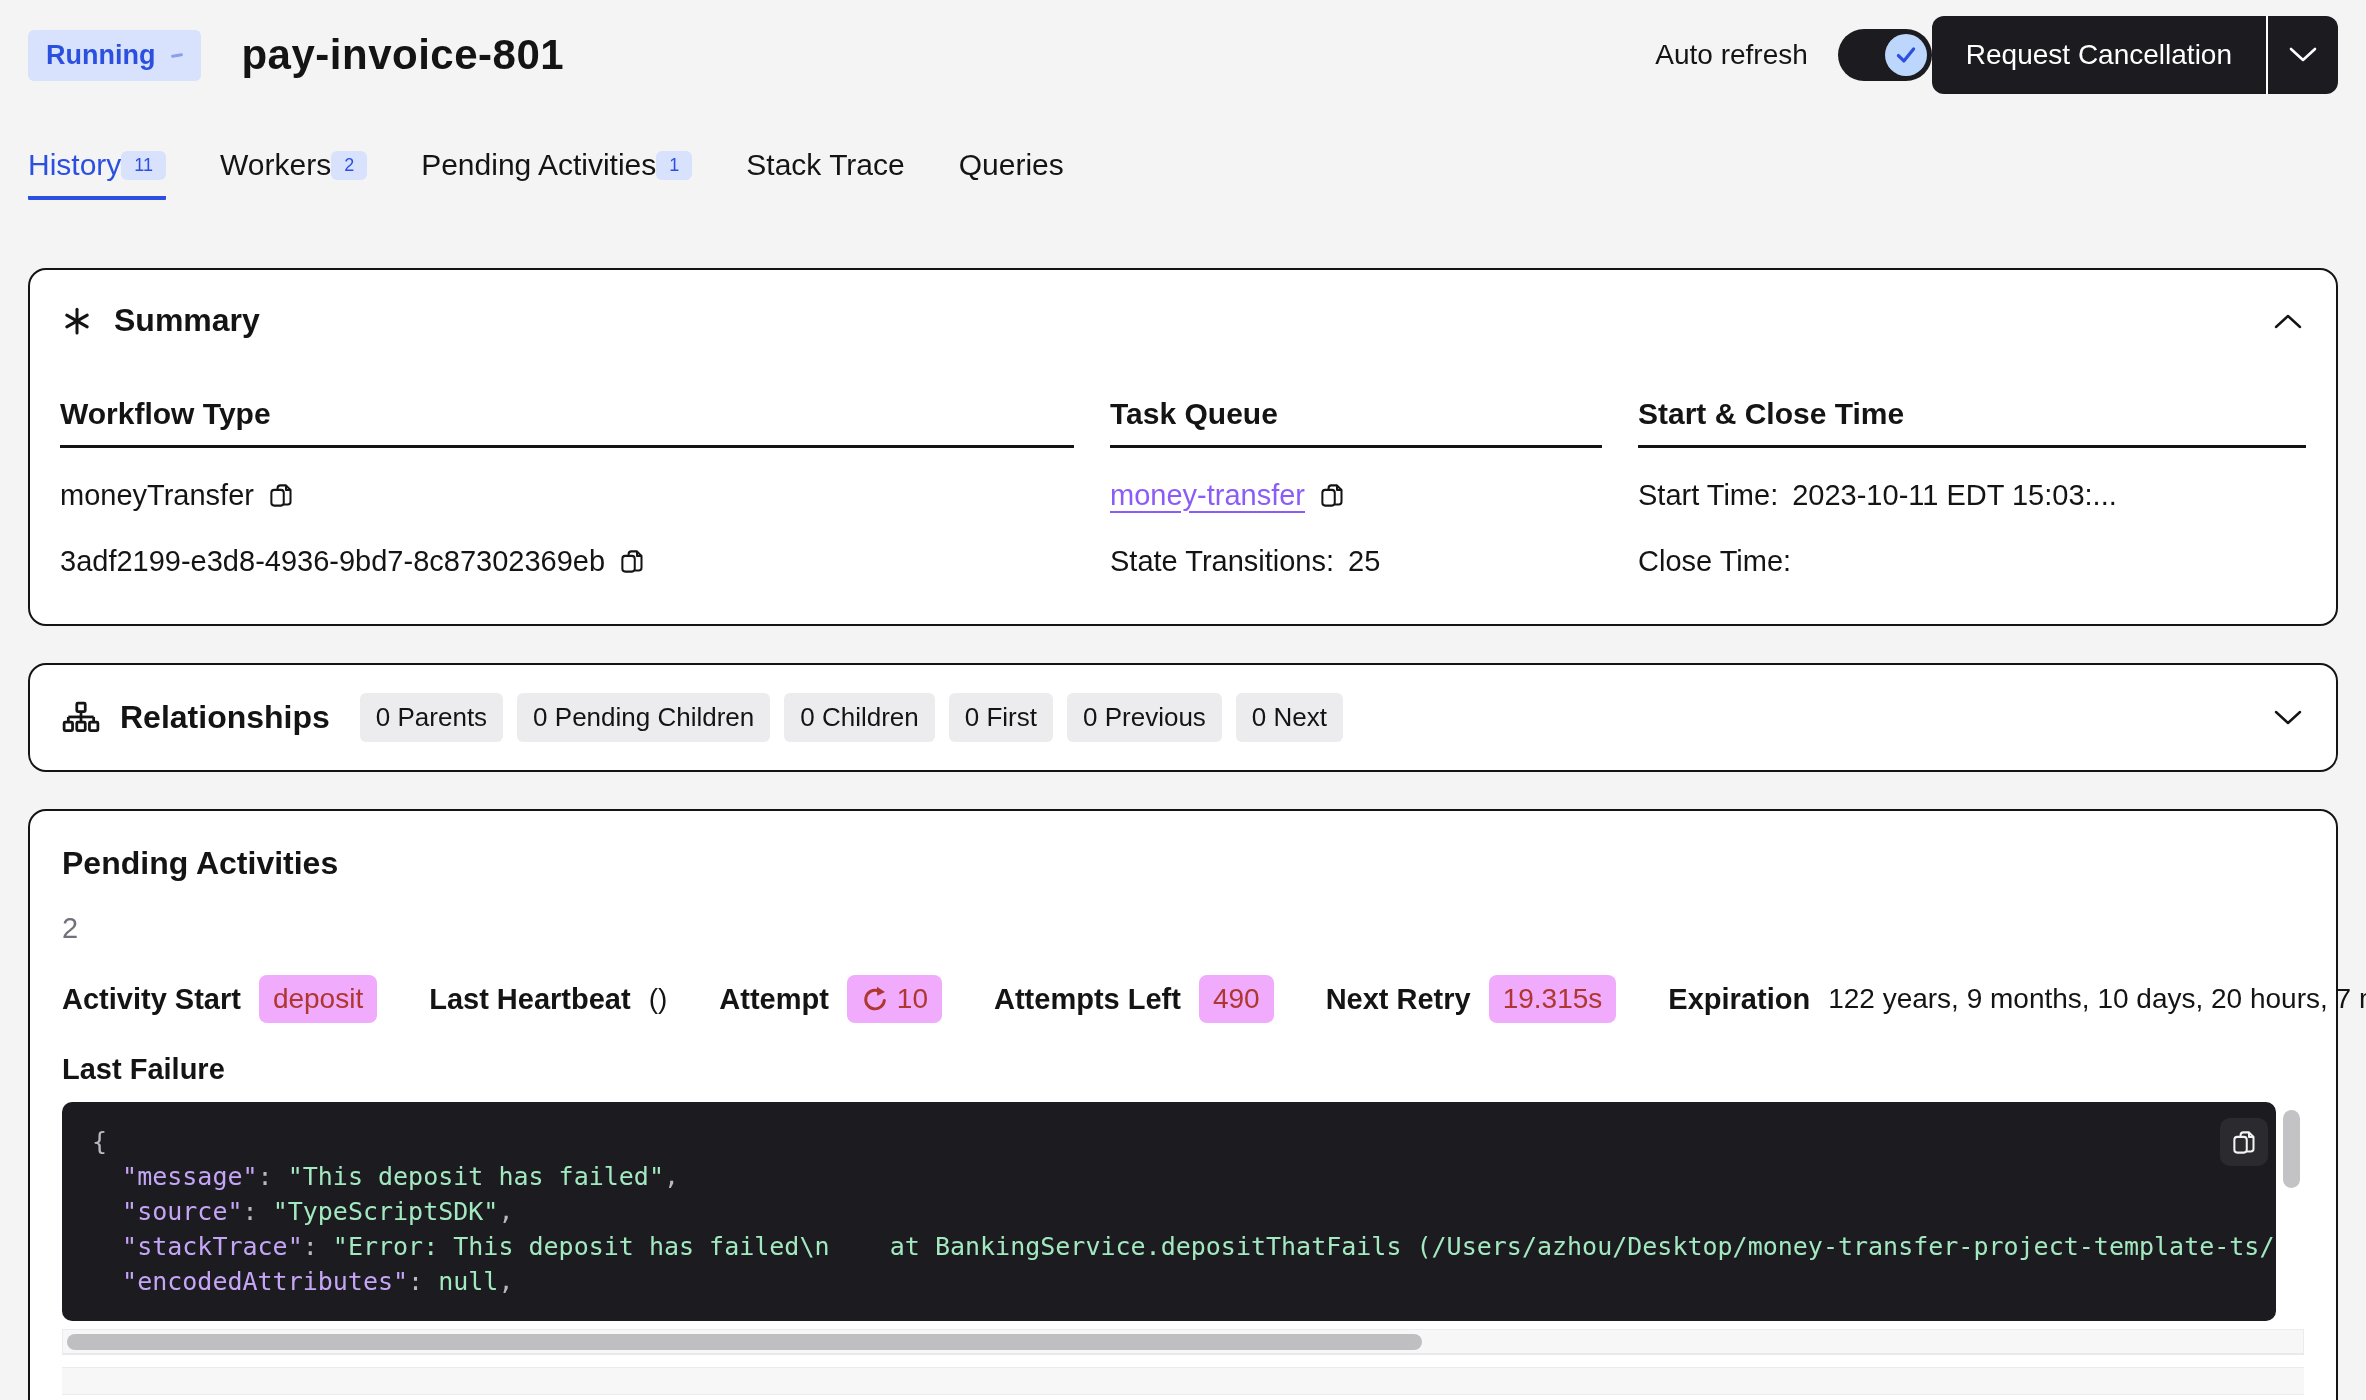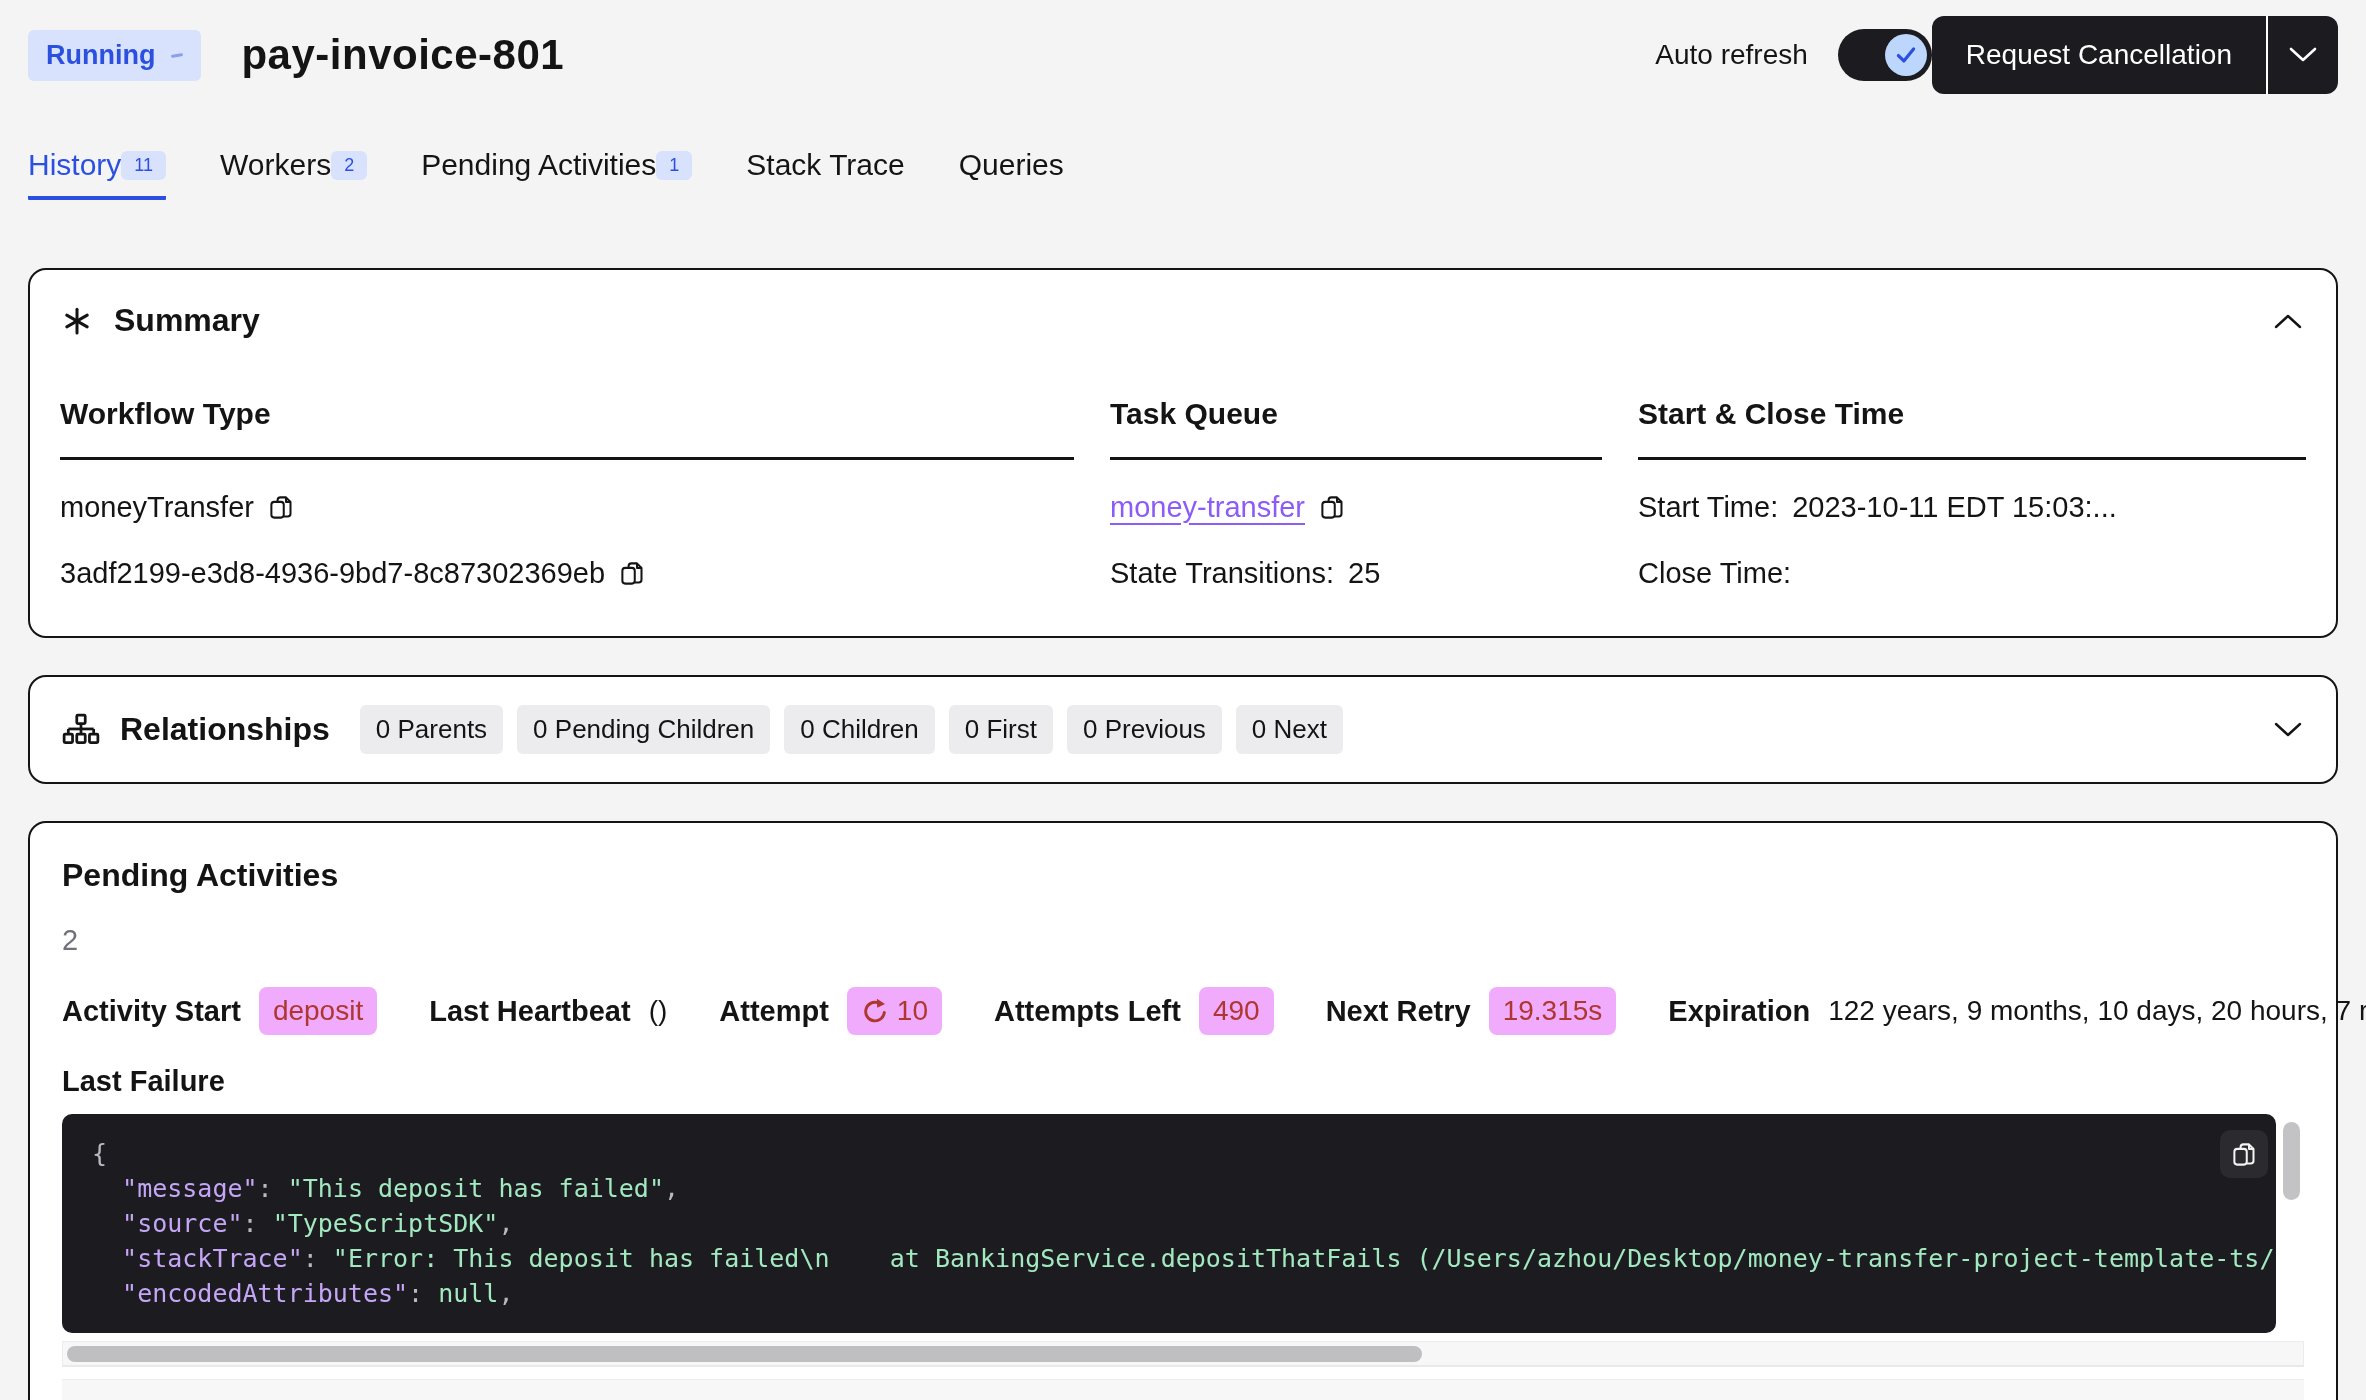--- a/index.html
+++ b/index.html
@@ -66,21 +66,21 @@
 
   
   .card-header { display: flex; align-items: center; gap: 22px; padding: 32px 32px 0 32px; }
   .card-title { font-size: 32px; font-weight: 600; }
   .card-chevron { margin-left: auto; cursor: pointer; display:flex; }
   .summary-cols {
     display: grid; grid-template-columns: 1014px 492px 1fr;
     column-gap: 36px; padding: 58px 30px 44px 30px;
   }
   .col-header {
-    font-size: 30px; font-weight: 600; padding-bottom: 26px;
+    font-size: 30px; font-weight: 600; padding-bottom: 14px;
     border-bottom: 3px solid #141414;
   }
   .col-row { display: flex; align-items: center; gap: 14px; margin-top: 28px; font-size: 29px; height: 38px; }
   .copy-btn { background: none; border: none; cursor: pointer; display: flex; color: #141414; padding: 0; }
   .tq-link { color: #8b5cf6; text-decoration: underline; text-underline-offset: 6px; }
   .kv { display: flex; gap: 14px; }
 
   
   .rel-row { display: flex; align-items: center; gap: 20px; padding: 28px 32px; }
   .rel-title { font-size: 32px; font-weight: 600; margin-right: 10px; }

